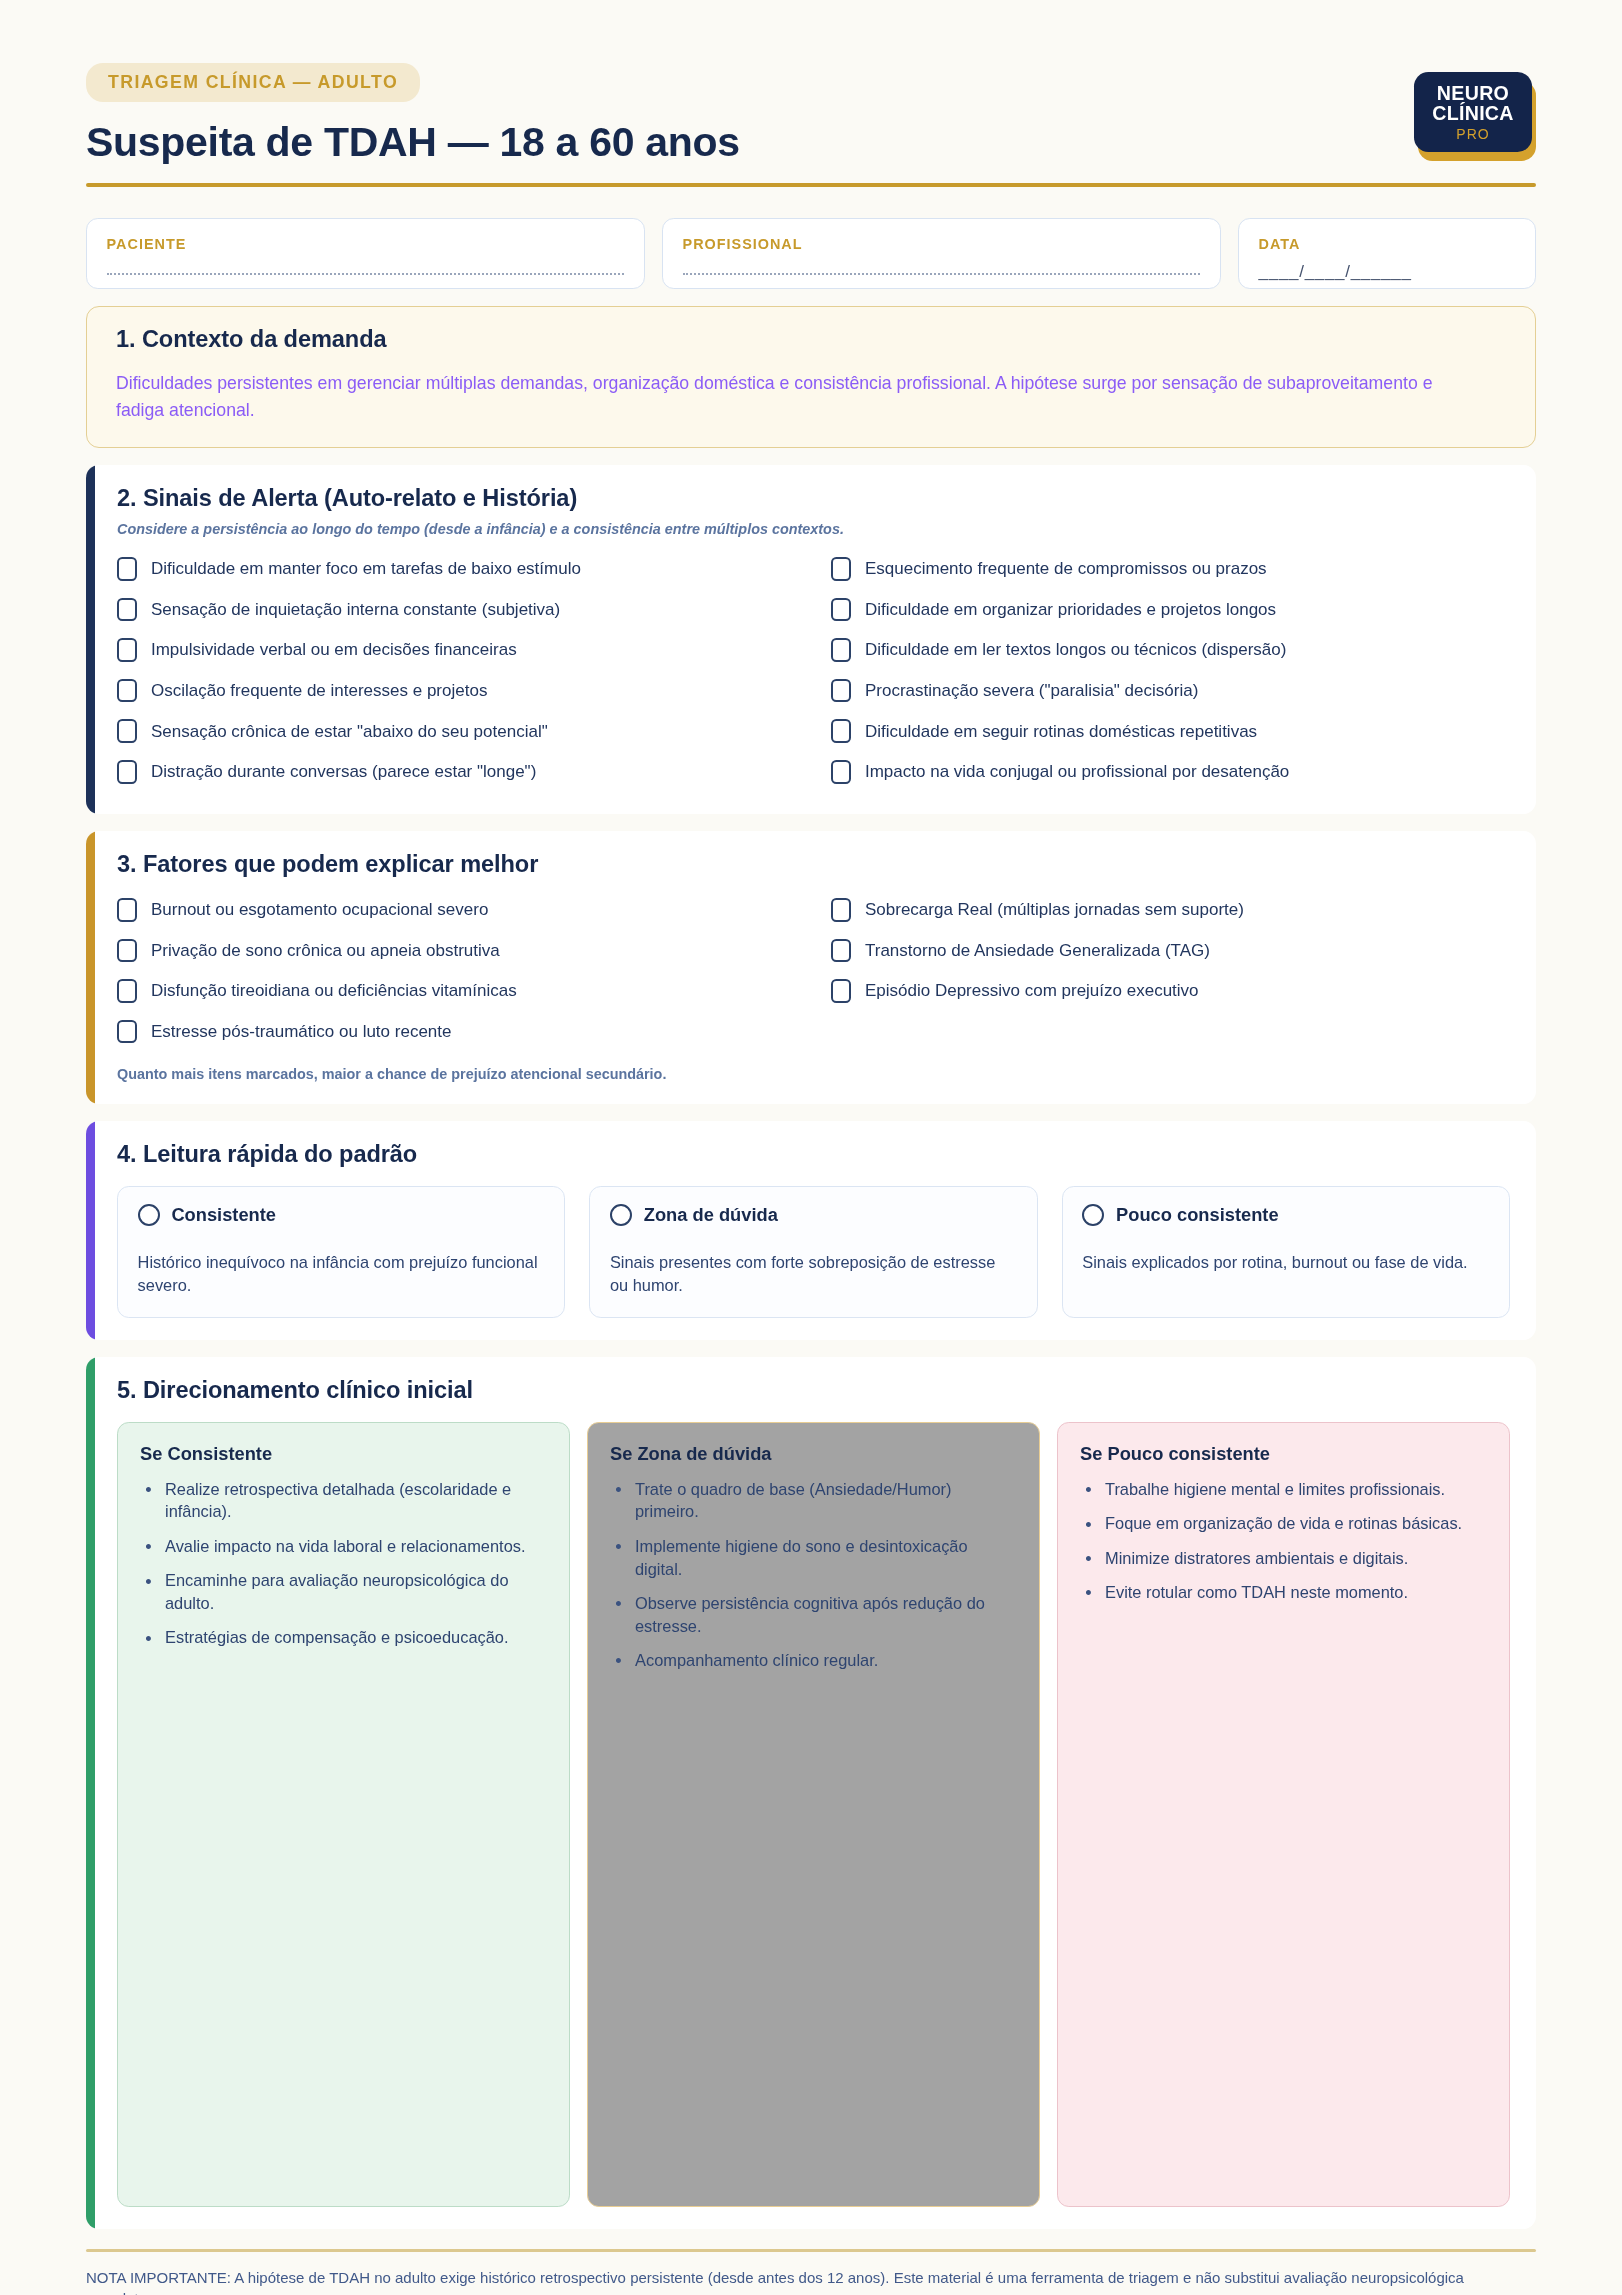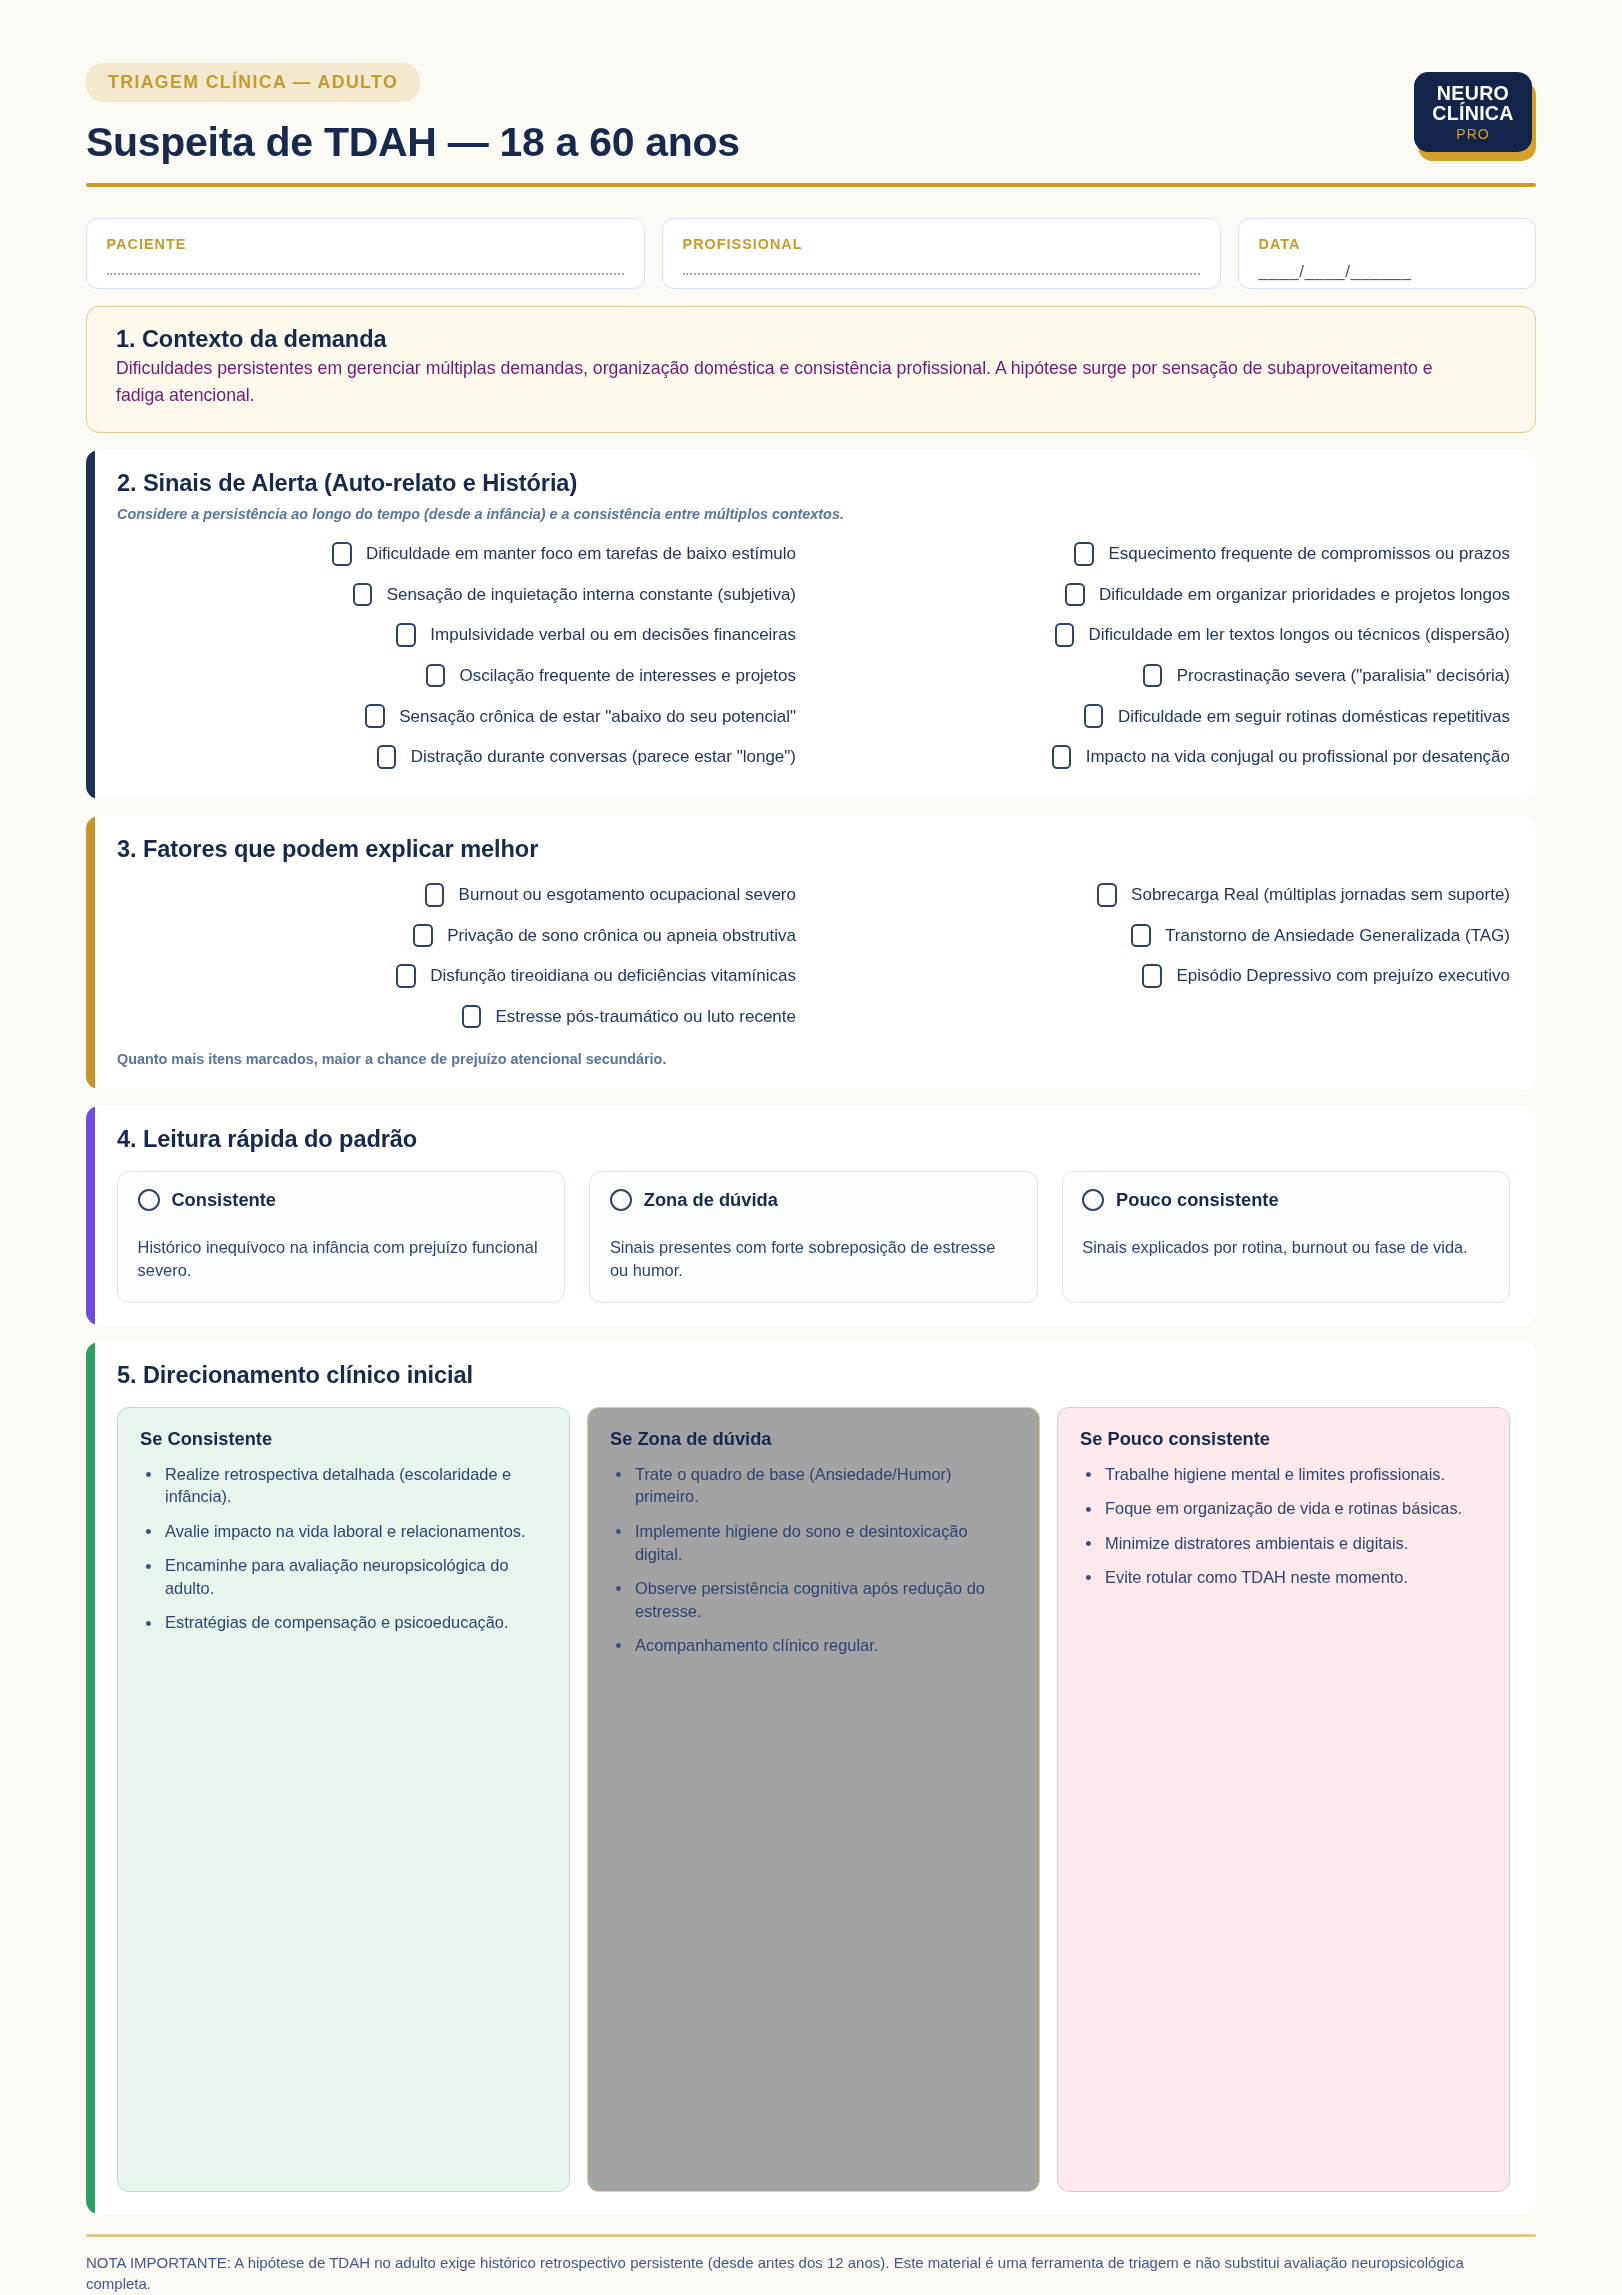--- a/index.html
+++ b/index.html
@@ -184,39 +184,38 @@
     background: #fdf9ec;
     border: 1.3px solid #e4cf94;
     border-radius: 13px;
     margin-top: 17px;
     padding: 19.6px 29px 23.6px 29px;
   }
   .context-box .section-title { margin-bottom: 0; }
   .context-text {
     font-size: 17.7px;
     line-height: 1.5;
-    color: #701a75;
-    margin-top: 2px;
+    color: #8b5cf6;
+    margin-top: 17px;
     max-width: 1361px;
   }
 
   
   .check-grid {
     display: grid;
     grid-template-columns: 1fr 1fr;
     column-gap: 35px;
     row-gap: 0px;
     margin-top: 11.8px;
   }
   .check-item {
     display: flex;
     align-items: center;
     gap: 14.4px;
     padding: 8.5px 0;
-    justify-content: flex-end;
   }
   .checkbox {
     flex: 0 0 auto;
     width: 19.6px;
     height: 23.6px;
     border: 2px solid #2c4268;
     border-radius: 5.2px;
     background: #ffffff;
   }
   .check-label {

